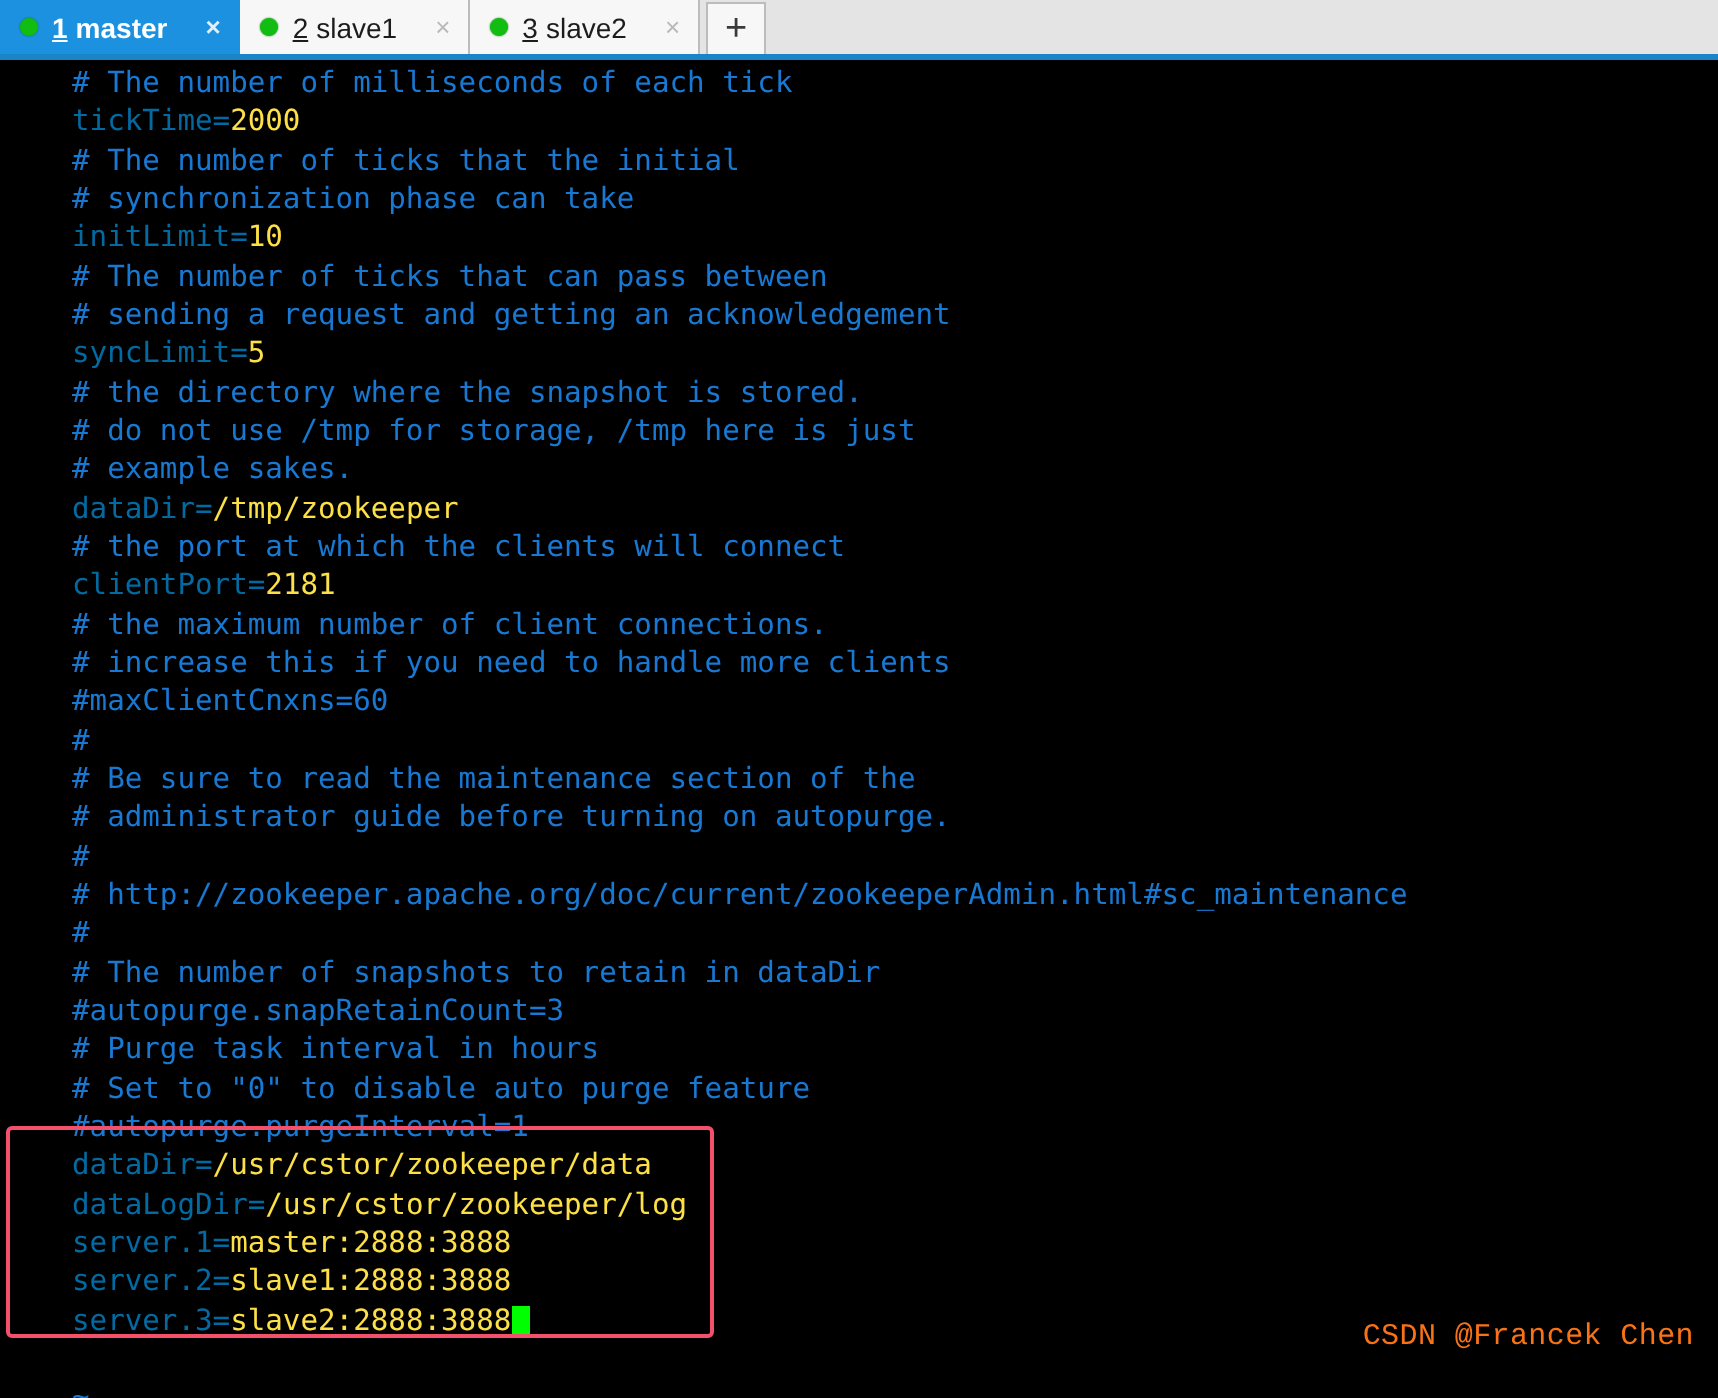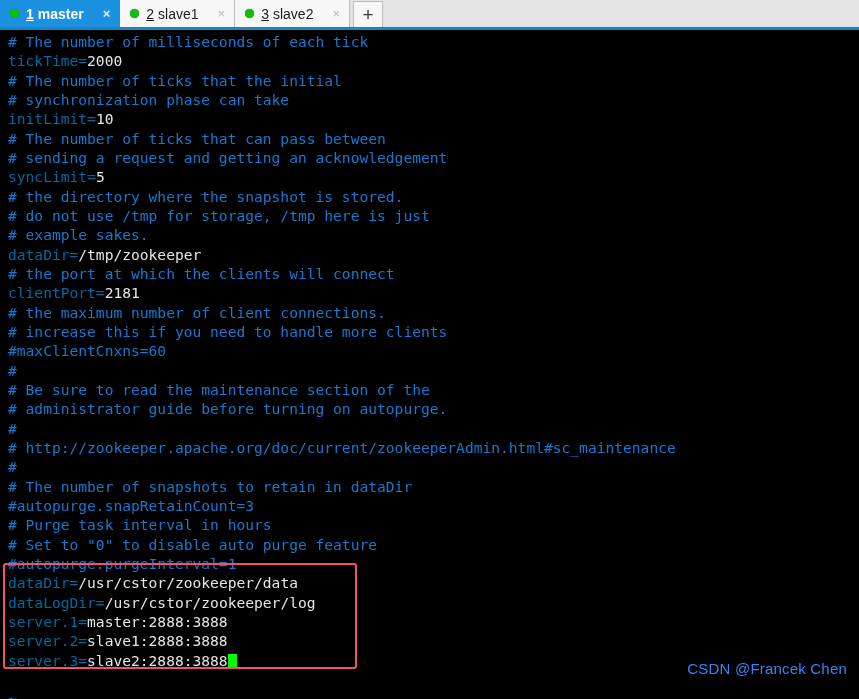--- a/index.html
+++ b/index.html
@@ -119,24 +119,25 @@
   #lines {
     position: absolute;
     left: 8px;
     top: 2px;
     width: 845px;
     white-space: pre;
   }
   .line {
     height: 19.33px;
     white-space: pre;
+    margin-left: 28px;
   }
   .cmt   { color: #1878d2; }
   .key   { color: #0369a1; }
-  .val   { color: #e5e5e5; }
+  .val   { color: #fde047; }
   .tilde { color: #1878d2; }
   .cursor {
     display: inline-block;
     width: 9px;
     height: 15px;
     background: #00ff00;
     vertical-align: -3px;
   }
 
   
@@ -150,23 +151,23 @@
     border-radius: 3px;
     box-sizing: border-box;
     pointer-events: none;
   }
 
   
   #watermark {
     position: absolute;
     right: 12px;
     bottom: 22px;
-    font-family: Liberation Sans, sans-serif;
+    font-family: Liberation Mono, monospace;
     font-size: 15px;
-    color: #3b82f6;
+    color: #f97316;
     letter-spacing: 0.2px;
   }
 </style>
 </head>
 <body>
 
 <div id="app">
 
   <div id="tabbar">
     <div class="tab active">

